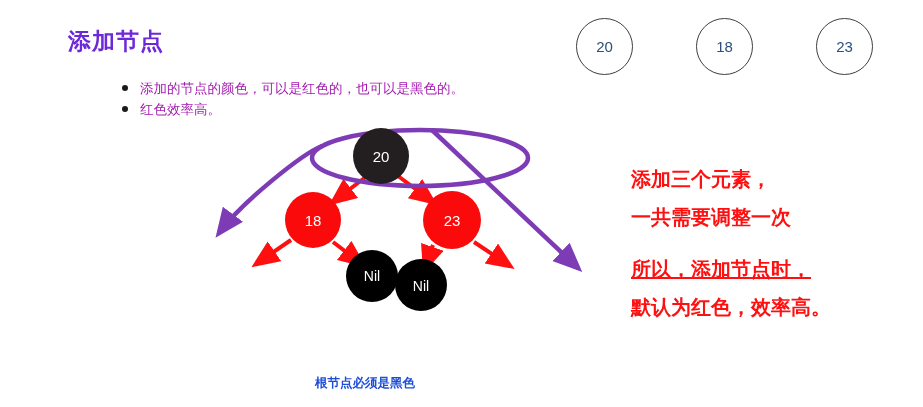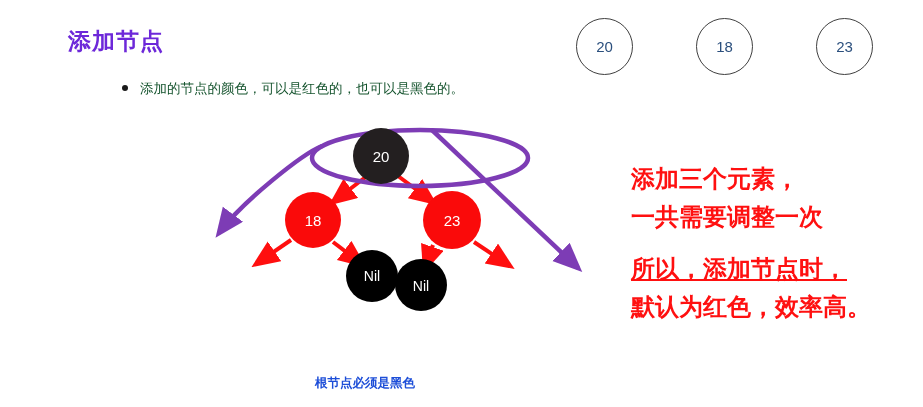--- a/index.html
+++ b/index.html
@@ -36,21 +36,21 @@
     width: 420px;
     margin: 0;
     padding: 0;
     list-style: none;
   }
   #bullet-list li {
     position: relative;
     padding-left: 18px;
     font-size: 13.5px;
     line-height: 21px;
-    color: #14532d;
+    color: #a21caf;
     white-space: nowrap;
   }
   #bullet-list li .bullet-dot {
     position: absolute;
     left: 0;
     top: 7px;
     width: 6px;
     height: 6px;
     border-radius: 50%;
     background: #1a1a1a;
@@ -97,21 +97,21 @@
   }
 
   
   #annotation-block {
     position: absolute;
     left: 631px;
     top: 160px;
     width: 290px;
   }
   .annot-line {
-    font-size: 24px;
+    font-size: 20px;
     font-weight: bold;
     color: #ff1010;
     line-height: 38px;
     white-space: nowrap;
   }
   .annot-line.gap {
     margin-top: 14px;
     text-decoration: underline;
   }
 
@@ -128,20 +128,24 @@
 </style>
 </head>
 <body>
 
 <div id="slide-title">添加节点</div>
 
 <ul id="bullet-list">
   <li>
     <span class="bullet-dot"></span>
     <span>添加的节点的颜色，可以是红色的，也可以是黑色的。</span>
+  </li>
+  <li>
+    <span class="bullet-dot"></span>
+    <span>红色效率高。</span>
   </li>
 </ul>
 
 <div class="value-circle" id="value-circle-0">
   <span>20</span>
 </div>
 <div class="value-circle" id="value-circle-1">
   <span>18</span>
 </div>
 <div class="value-circle" id="value-circle-2">

